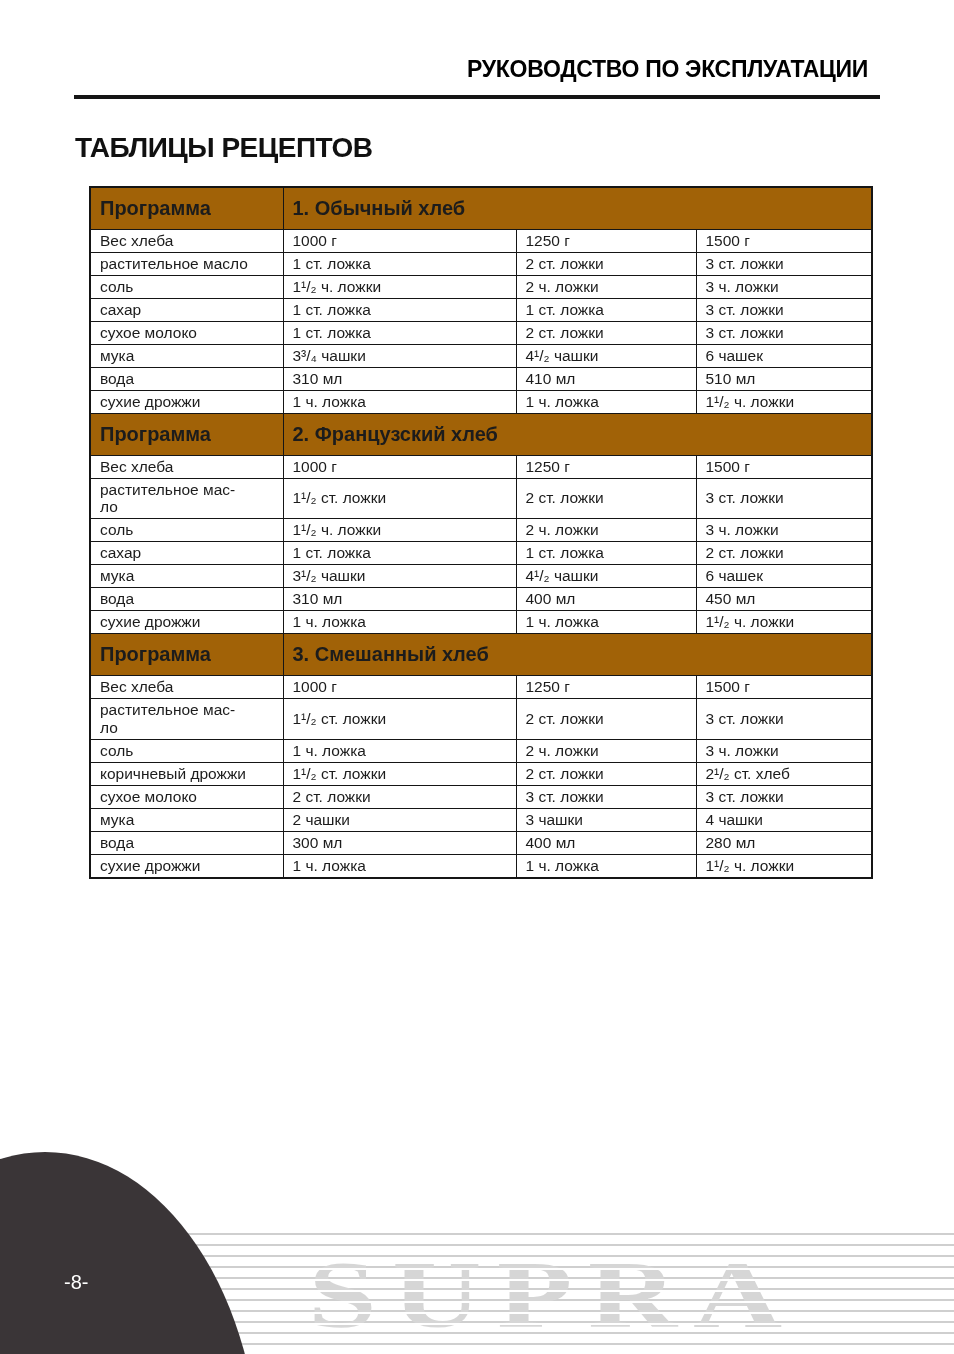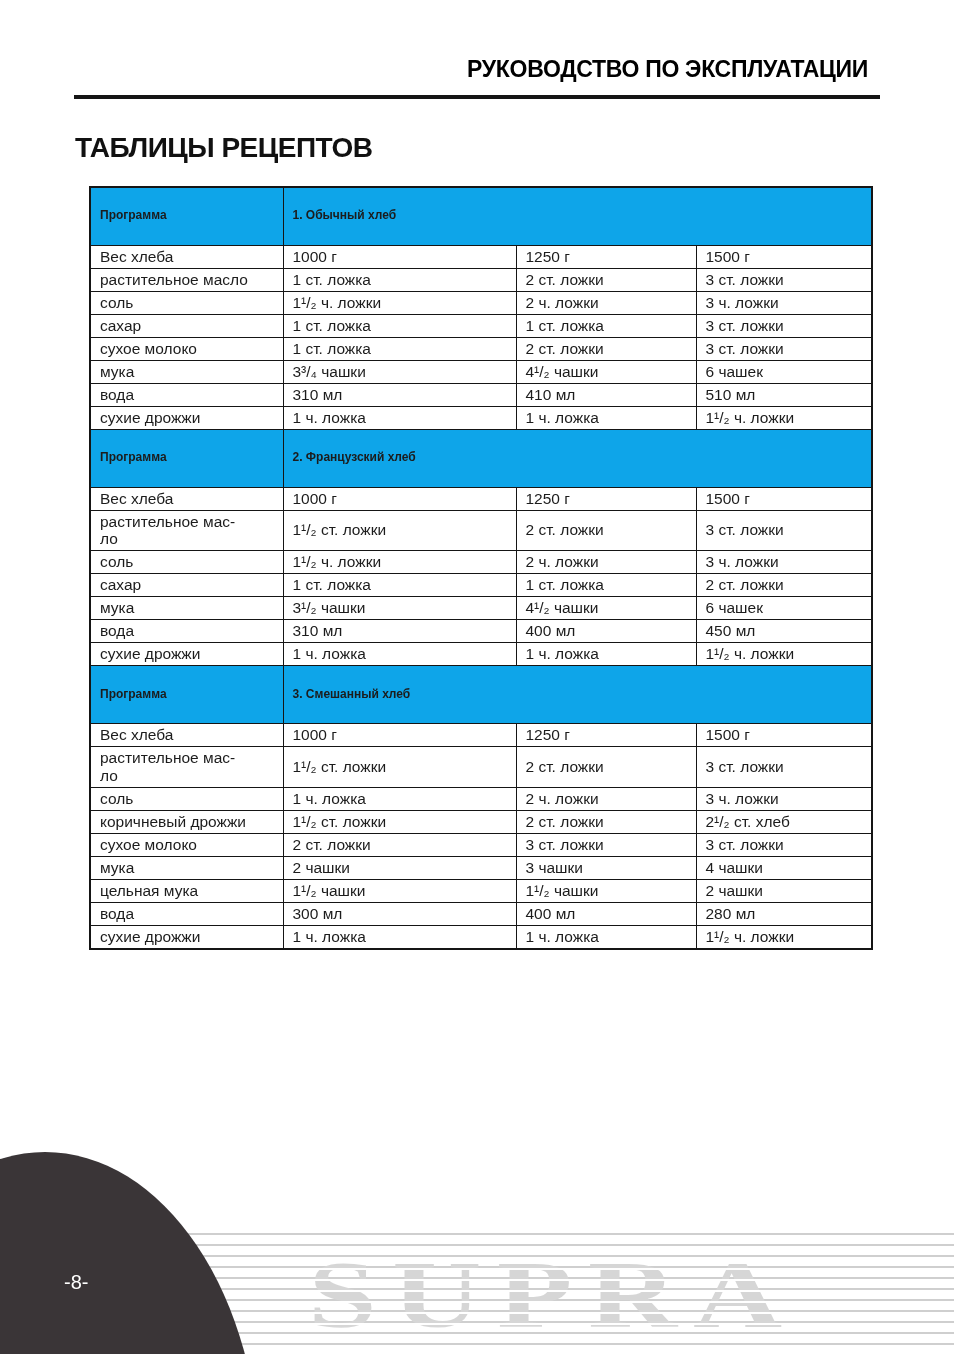--- a/index.html
+++ b/index.html
@@ -43,24 +43,24 @@
     border: 2px solid #151515;
     font-size: 15.5px;
   }
   table.recipes td {
     border: 1.5px solid #151515;
     vertical-align: middle;
     padding: 2px 9px;
     line-height: 1.15;
   }
   tr.head td {
-    height: 58px;
-    background: #0ea5e9;
+    height: 42px;
+    background: #a16207;
     font-weight: bold;
-    font-size: 12px;
+    font-size: 20px;
   }
   tr.data td { height: 23px; }
   td.label-cell { white-space: pre-line; }
 
   
   .decor-stripes {
     position: absolute;
     left: 115px; top: 1233px;
     width: 839px; height: 121px;
     background: repeating-linear-gradient(
@@ -259,26 +259,20 @@
         <td class="value-cell">3 ст. ложки</td>
         <td class="value-cell">3 ст. ложки</td>
       </tr>
       <tr class="data">
         <td class="label-cell">мука</td>
         <td class="value-cell">2 чашки</td>
         <td class="value-cell">3 чашки</td>
         <td class="value-cell">4 чашки</td>
       </tr>
       <tr class="data">
-        <td class="label-cell">цельная мука</td>
-        <td class="value-cell">1¹/₂ чашки</td>
-        <td class="value-cell">1¹/₂ чашки</td>
-        <td class="value-cell">2 чашки</td>
-      </tr>
-      <tr class="data">
         <td class="label-cell">вода</td>
         <td class="value-cell">300 мл</td>
         <td class="value-cell">400 мл</td>
         <td class="value-cell">280 мл</td>
       </tr>
       <tr class="data">
         <td class="label-cell">сухие дрожжи</td>
         <td class="value-cell">1 ч. ложка</td>
         <td class="value-cell">1 ч. ложка</td>
         <td class="value-cell">1¹/₂ ч. ложки</td>

